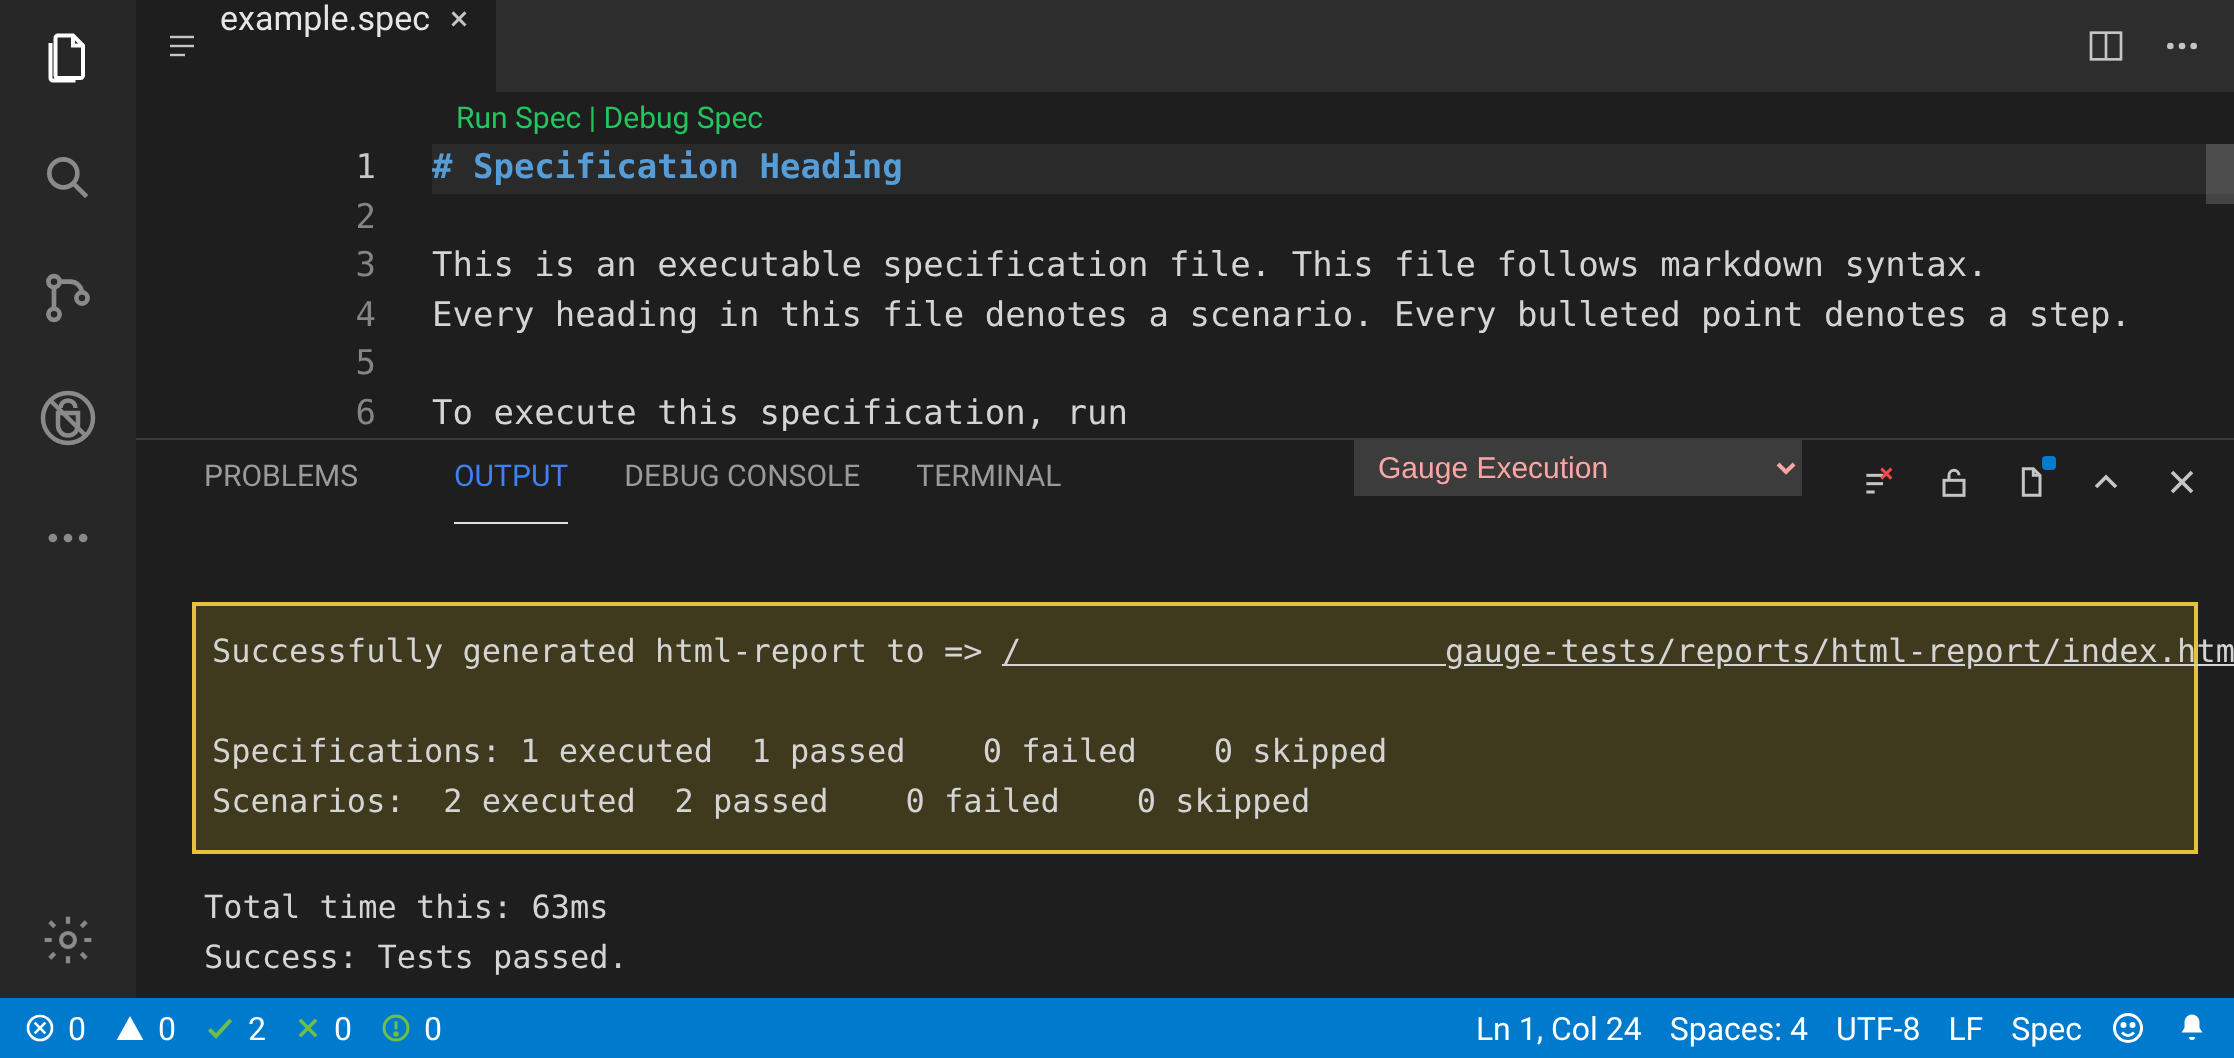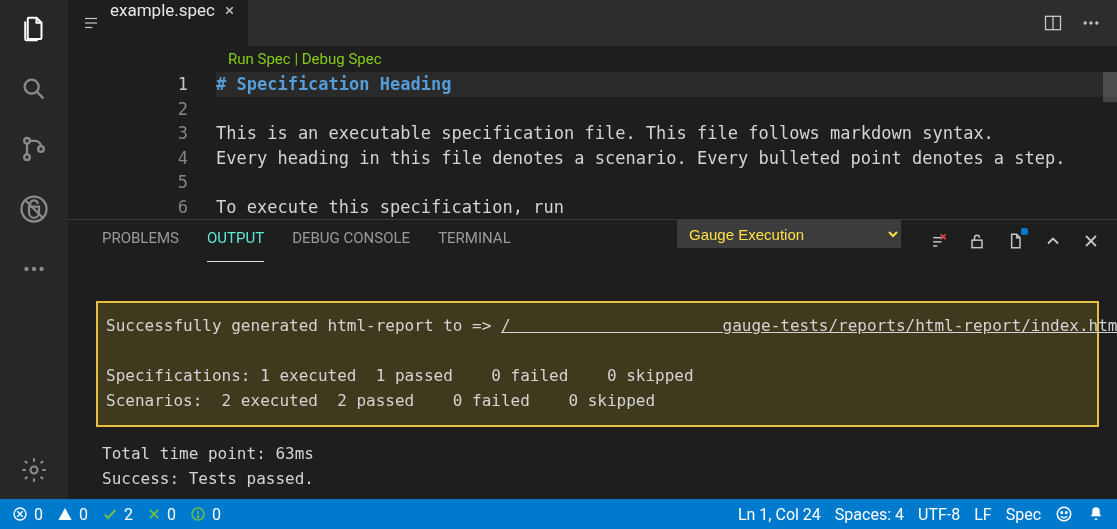--- a/index.html
+++ b/index.html
@@ -58,21 +58,21 @@
     border-right: 1px solid #2d2d2d;
   }
   .tab .file-icon { color: #c5c5c5; }
   .tab .close-x { color: #c5c5c5; font-size: 17px; cursor: pointer; }
   .tabs-spacer { flex: 1; }
   .tabs-actions { display: flex; align-items: center; gap: 18px; padding: 0 16px; color: #c5c5c5; }
   
   .codelens {
     padding: 4px 0 4px 160px;
     font-size: 15px;
-    color: #84cc16;
+    color: #22c55e;
     background: #1e1e1e;
   }
   .codelens span { cursor: pointer; }
   
   .editor {
     background: #1e1e1e;
     display: flex;
     font-family: "SF Mono", Menlo, Consolas, monospace;
     font-size: 17px;
     line-height: 24.5px;
@@ -102,24 +102,24 @@
   }
   .panel-tabs {
     display: flex;
     gap: 28px;
     padding: 0 16px 0 34px;
     height: 42px;
     font-size: 15px;
     color: #9a9a9a;
   }
   .panel-tab { cursor: pointer; padding: 9px 0; }
-  .panel-tab.active { color: #5eead4; border-bottom: 1px solid #e0e0e0; }
+  .panel-tab.active { color: #3b82f6; border-bottom: 1px solid #e0e0e0; margin-left: 20px; }
   .panel-tabs-spacer { flex: 1; }
   .panel-select {
-    background: #3c3c3c; color: #fde047; border: none;
+    background: #3c3c3c; color: #fca5a5; border: none;
     height: 28px; width: 224px; font-size: 15px; padding: 0 8px;
   }
   .panel-actions { display: flex; align-items: center; gap: 18px; color: #c5c5c5; }
   .panel-actions .ico { cursor: pointer; }
 
   .panel-body {
     flex: 1;
     padding: 8px 24px 0 34px;
     font-family: "SF Mono", Menlo, Consolas, monospace;
     font-size: 16px;
@@ -297,21 +297,21 @@
                 <line x1="6" y1="6" x2="18" y2="18"></line>
                 <line x1="18" y1="6" x2="6" y2="18"></line>
               </svg>
           </span>
         </div>
       </div>
       <div class="panel-body">
 <div class="highlight-box"><span>Successfully generated html-report to =&gt; </span><span class="report-link">/                      gauge-tests/reports/html-report/index.html</span>
 
 <span>Specifications: 1 executed  1 passed    0 failed    0 skipped</span>
-<span>Scenarios:  2 executed  2 passed    0 failed    0 skipped</span></div><span>Total time point: 63ms</span>
+<span>Scenarios:  2 executed  2 passed    0 failed    0 skipped</span></div><span>Total time this: 63ms</span>
 <span>Success: Tests passed.</span>
       </div>
     </div>
   </div>
 </div>
 
 <div class="status-bar">
   <div class="grp">
     <svg width="16" height="16" viewBox="0 0 24 24" fill="none" stroke="currentColor" stroke-width="2">
         <circle cx="12" cy="12" r="9"></circle>

